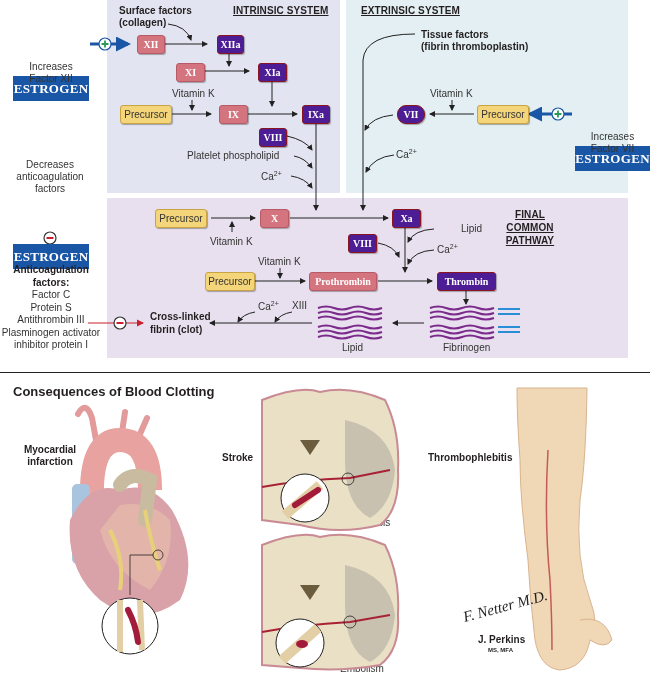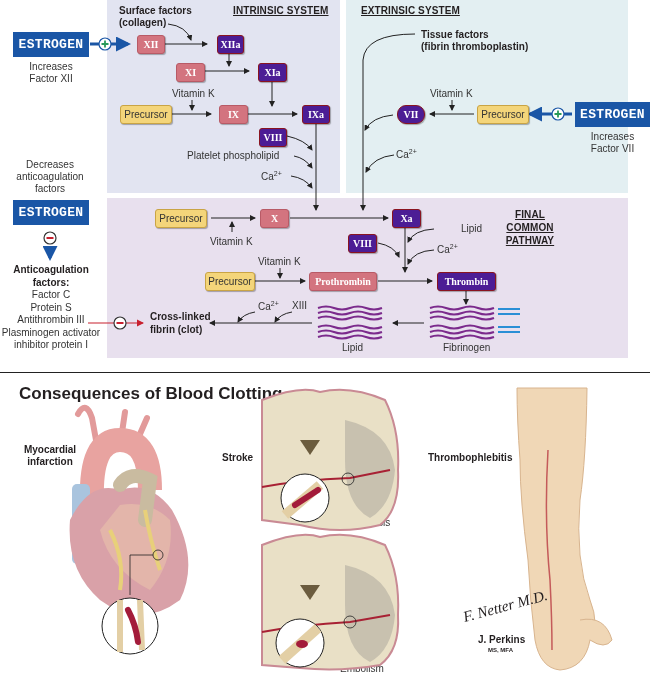--- a/index.html
+++ b/index.html
@@ -9,21 +9,21 @@
   .p-intrinsic{left:107px;top:0;width:233px;height:193px;background:#e2e4f1;}
   .p-extrinsic{left:346px;top:0;width:282px;height:193px;background:#e3eff2;}
   .p-final{left:107px;top:198px;width:521px;height:160px;background:#e8e0ee;}
   .hdr{font-weight:bold;font-size:10px;letter-spacing:0.1px;text-decoration:underline;}
   .lbl{font-size:10px;color:#333;}
   .blbl{font-size:10px;font-weight:bold;}
   .box{position:absolute;height:17px;border-radius:3px;font-size:10px;font-weight:bold;color:#fff;display:flex;align-items:center;justify-content:center;box-shadow:1px 1px 1px rgba(0,0,0,0.3);font-family:"Liberation Serif","DejaVu Serif",serif;}
   .inact{background:#d3747f;border:1px solid #b85a66;}
   .act{background:#4c1d95;border:1px solid #8a1420;}
   .prec{background:#f4d57a;border:1px solid #c9a445;color:#333;font-weight:normal;font-family:"Liberation Sans",sans-serif;}
-  .estro{position:absolute;background:#1a56a6;color:#fff;font-weight:bold;font-size:13px;display:flex;align-items:center;justify-content:center;font-family:Liberation Mono, monospace;letter-spacing:0.3px;}
+  .estro{position:absolute;background:#1a56a6;color:#fff;font-weight:bold;font-size:13px;display:flex;align-items:center;justify-content:center;font-family:Liberation Serif, serif;letter-spacing:0.3px;margin-top:44px;}
   .center{text-align:center;}
   svg.arrows{position:absolute;left:0;top:0;}
   .divider{position:absolute;left:0;top:372px;width:650px;height:1px;background:#222;}
   .sub{font-size:7px;vertical-align:super;}
 </style>
 </head>
 <body>
 
 <div class="panel p-intrinsic"></div>
 <div class="panel p-extrinsic"></div>
@@ -201,21 +201,21 @@
 <div class="abs lbl" style="left:292px;top:300px;">XIII</div>
 <div class="abs blbl" style="left:150px;top:310px;line-height:13px;">
   <div>Cross-linked</div>
   <div>fibrin (clot)</div>
 </div>
 <div class="abs lbl" style="left:342px;top:342px;">Lipid</div>
 <div class="abs lbl" style="left:443px;top:342px;">Fibrinogen</div>
 
 <div class="divider"></div>
 
-<div class="abs" style="left:19px;top:384px;font-weight:bold;font-size:17px;">Consequences of Blood Clotting</div>
+<div class="abs" style="left:13px;top:384px;font-weight:bold;font-size:13px;">Consequences of Blood Clotting</div>
 <div class="abs blbl center" style="left:20px;top:444px;width:60px;line-height:12px;">
   <div>Myocardial</div>
   <div>infarction</div>
 </div>
 <div class="abs blbl" style="left:222px;top:452px;">Stroke</div>
 <div class="abs lbl" style="left:338px;top:517px;">Thrombosis</div>
 <div class="abs lbl" style="left:340px;top:663px;">Embolism</div>
 <div class="abs blbl" style="left:428px;top:452px;">Thrombophlebitis</div>
 
 <svg class="arrows" width="650" height="677">

